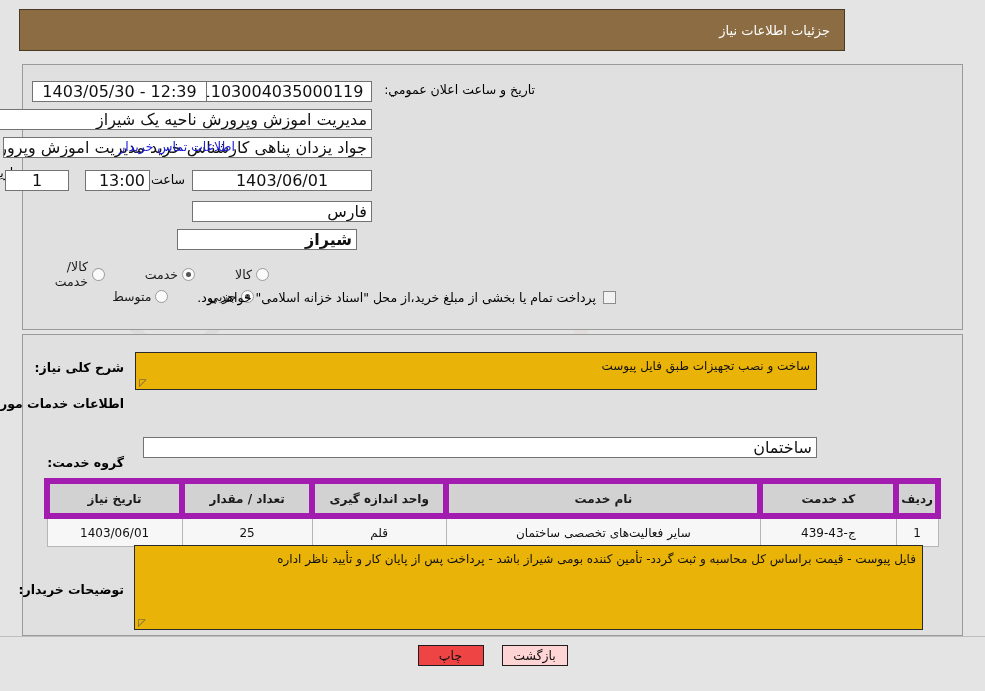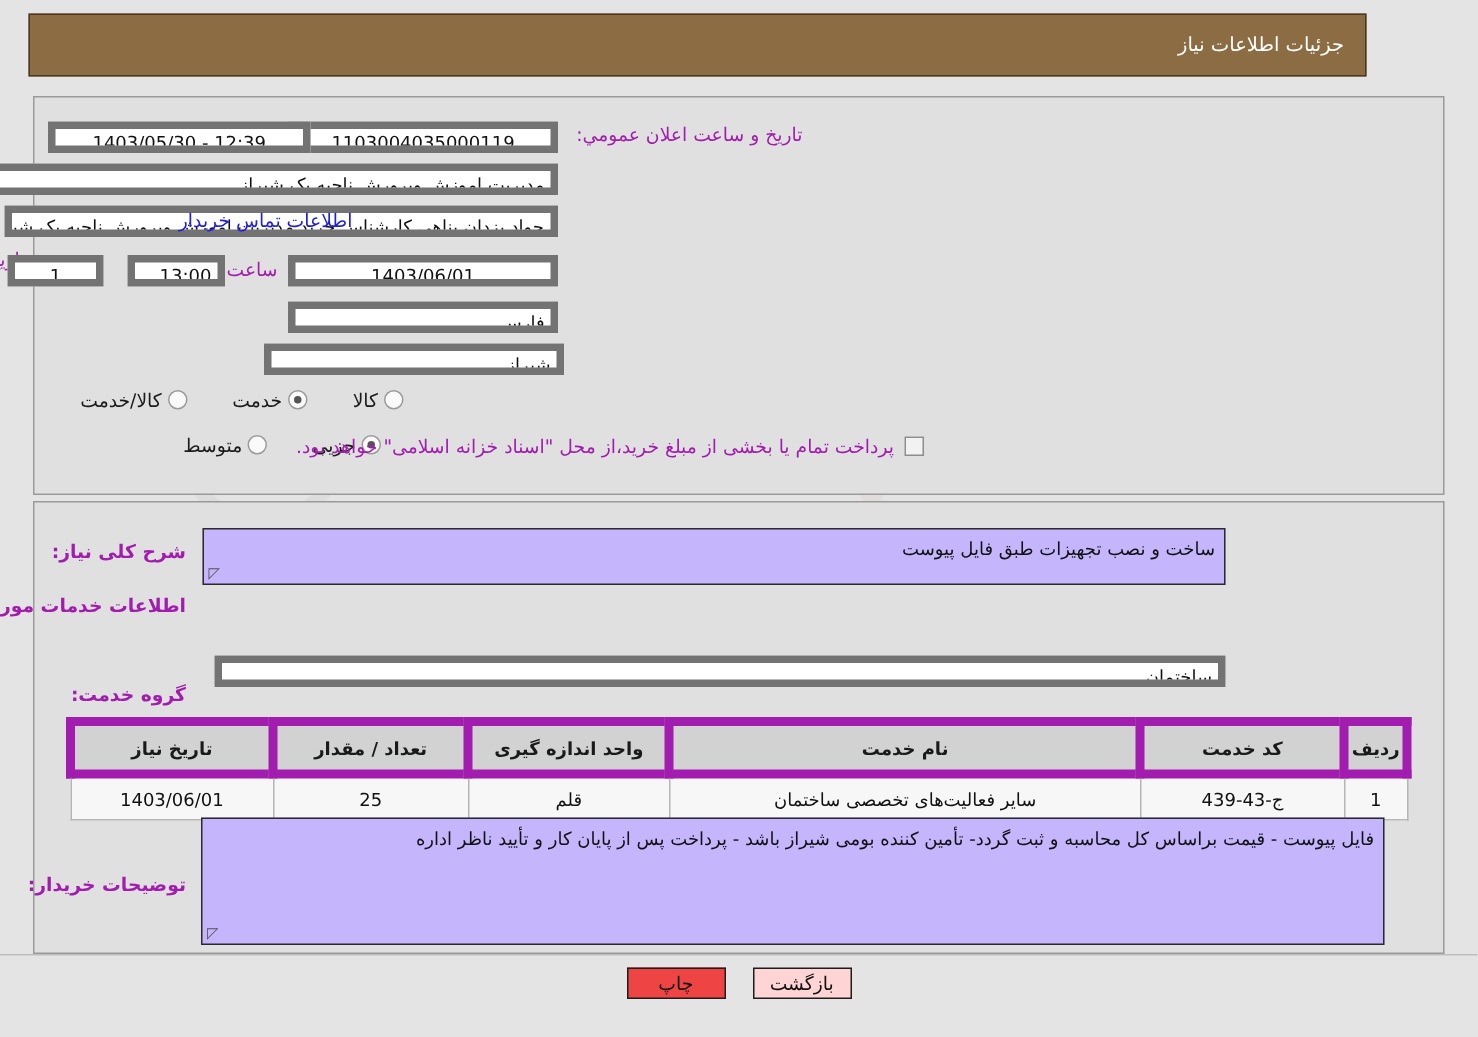--- a/index.html
+++ b/index.html
@@ -26,21 +26,21 @@
     width: 985px; height: 200px;
     pointer-events: none;
     z-index: 0;
     opacity: .35;
   }
 
   
   .header-bar {
     position: absolute;
     left: 19px; top: 9px;
-    width: 892px; height: 42px;
+    width: 826px; height: 42px;
     background: #8b6c43;
     border: 1px solid #4a3a25;
     box-sizing: border-box;
     display: flex;
     align-items: center;
     justify-content: flex-start;
     z-index: 2;
   }
   .header-title {
     color: #ffffff;
@@ -62,32 +62,32 @@
 
   
   .field-row {
     position: absolute;
     display: flex;
     align-items: center;
     white-space: nowrap;
   }
   .lbl {
     font-size: 12.5px;
-    color: #a21caf;
+    color: #000000;
     white-space: nowrap;
   }
   .lbl-bold { font-weight: bold; }
 
   .box {
     background: #ffffff;
-    border: 5px solid #737373;
+    border: 1px solid #737373;
     box-sizing: border-box;
     height: 21px;
     line-height: 19px;
-    font-size: 12px;
+    font-size: 16px;
     color: #111;
     padding: 0 4px;
     text-align: right;
     overflow: hidden;
     white-space: nowrap;
   }
   .box.center { text-align: center; }
 
   .link {
     color: #2020dd;
@@ -111,36 +111,36 @@
   }
   .radio.on::after {
     content: "";
     position: absolute;
     left: 3px; top: 3px;
     width: 5px; height: 5px;
     border-radius: 50%;
     background: #555;
   }
   .radio-group { display: inline-flex; align-items: center; }
-  .radio-item  { display: inline-flex; align-items: center; margin-left: 24px; text-align: right; }
+  .radio-item  { display: inline-flex; align-items: center; margin-left: 34px; text-align: right; }
   .radio-item .rlabel { font-size: 12.5px; }
 
   .checkbox {
     display: inline-block;
     width: 13px; height: 13px;
     border: 1px solid #8d8d8d;
     background: #f2f2f2;
     box-sizing: border-box;
     vertical-align: middle;
     margin-left: 7px;
   }
 
   
   .textarea {
-    background: #c4b5fd;
+    background: #eab308;
     border: 1px solid #2a2a2a;
     box-sizing: border-box;
     font-size: 12px;
     color: #111;
     padding: 4px 6px;
     text-align: right;
     line-height: 1.65;
     position: relative;
     overflow: hidden;
   }
@@ -269,21 +269,21 @@
 <div class="box center" style="position:absolute; right:916px; top:170px; width:64px; z-index:2;">1</div>
 
 <div class="field-row" style="right:853px; top:202px;">
   <span class="lbl">استان محل تحویل:</span>
 </div>
 <div class="box" style="position:absolute; right:613px; top:201px; width:180px; z-index:2;">فارس</div>
 
 <div class="field-row" style="right:853px; top:230px;">
   <span class="lbl">شهر محل تحویل:</span>
 </div>
-<div class="box" style="position:absolute; right:609px; top:229px; width:200px; z-index:2;">شیراز</div>
+<div class="box" style="position:absolute; right:628px; top:229px; width:180px; z-index:2;font-weight:bold;">شیراز</div>
 
 <div class="field-row" style="right:853px; top:258px;">
   <span class="lbl">طبقه بندی موضوعی:</span>
 </div>
 <div class="radio-group" style="position:absolute; right:710px; top:259px; z-index:2;">
   <span class="radio-item">
     <span class="radio"></span>
     <span class="rlabel">کالا</span>
   </span>
   <span class="radio-item">

